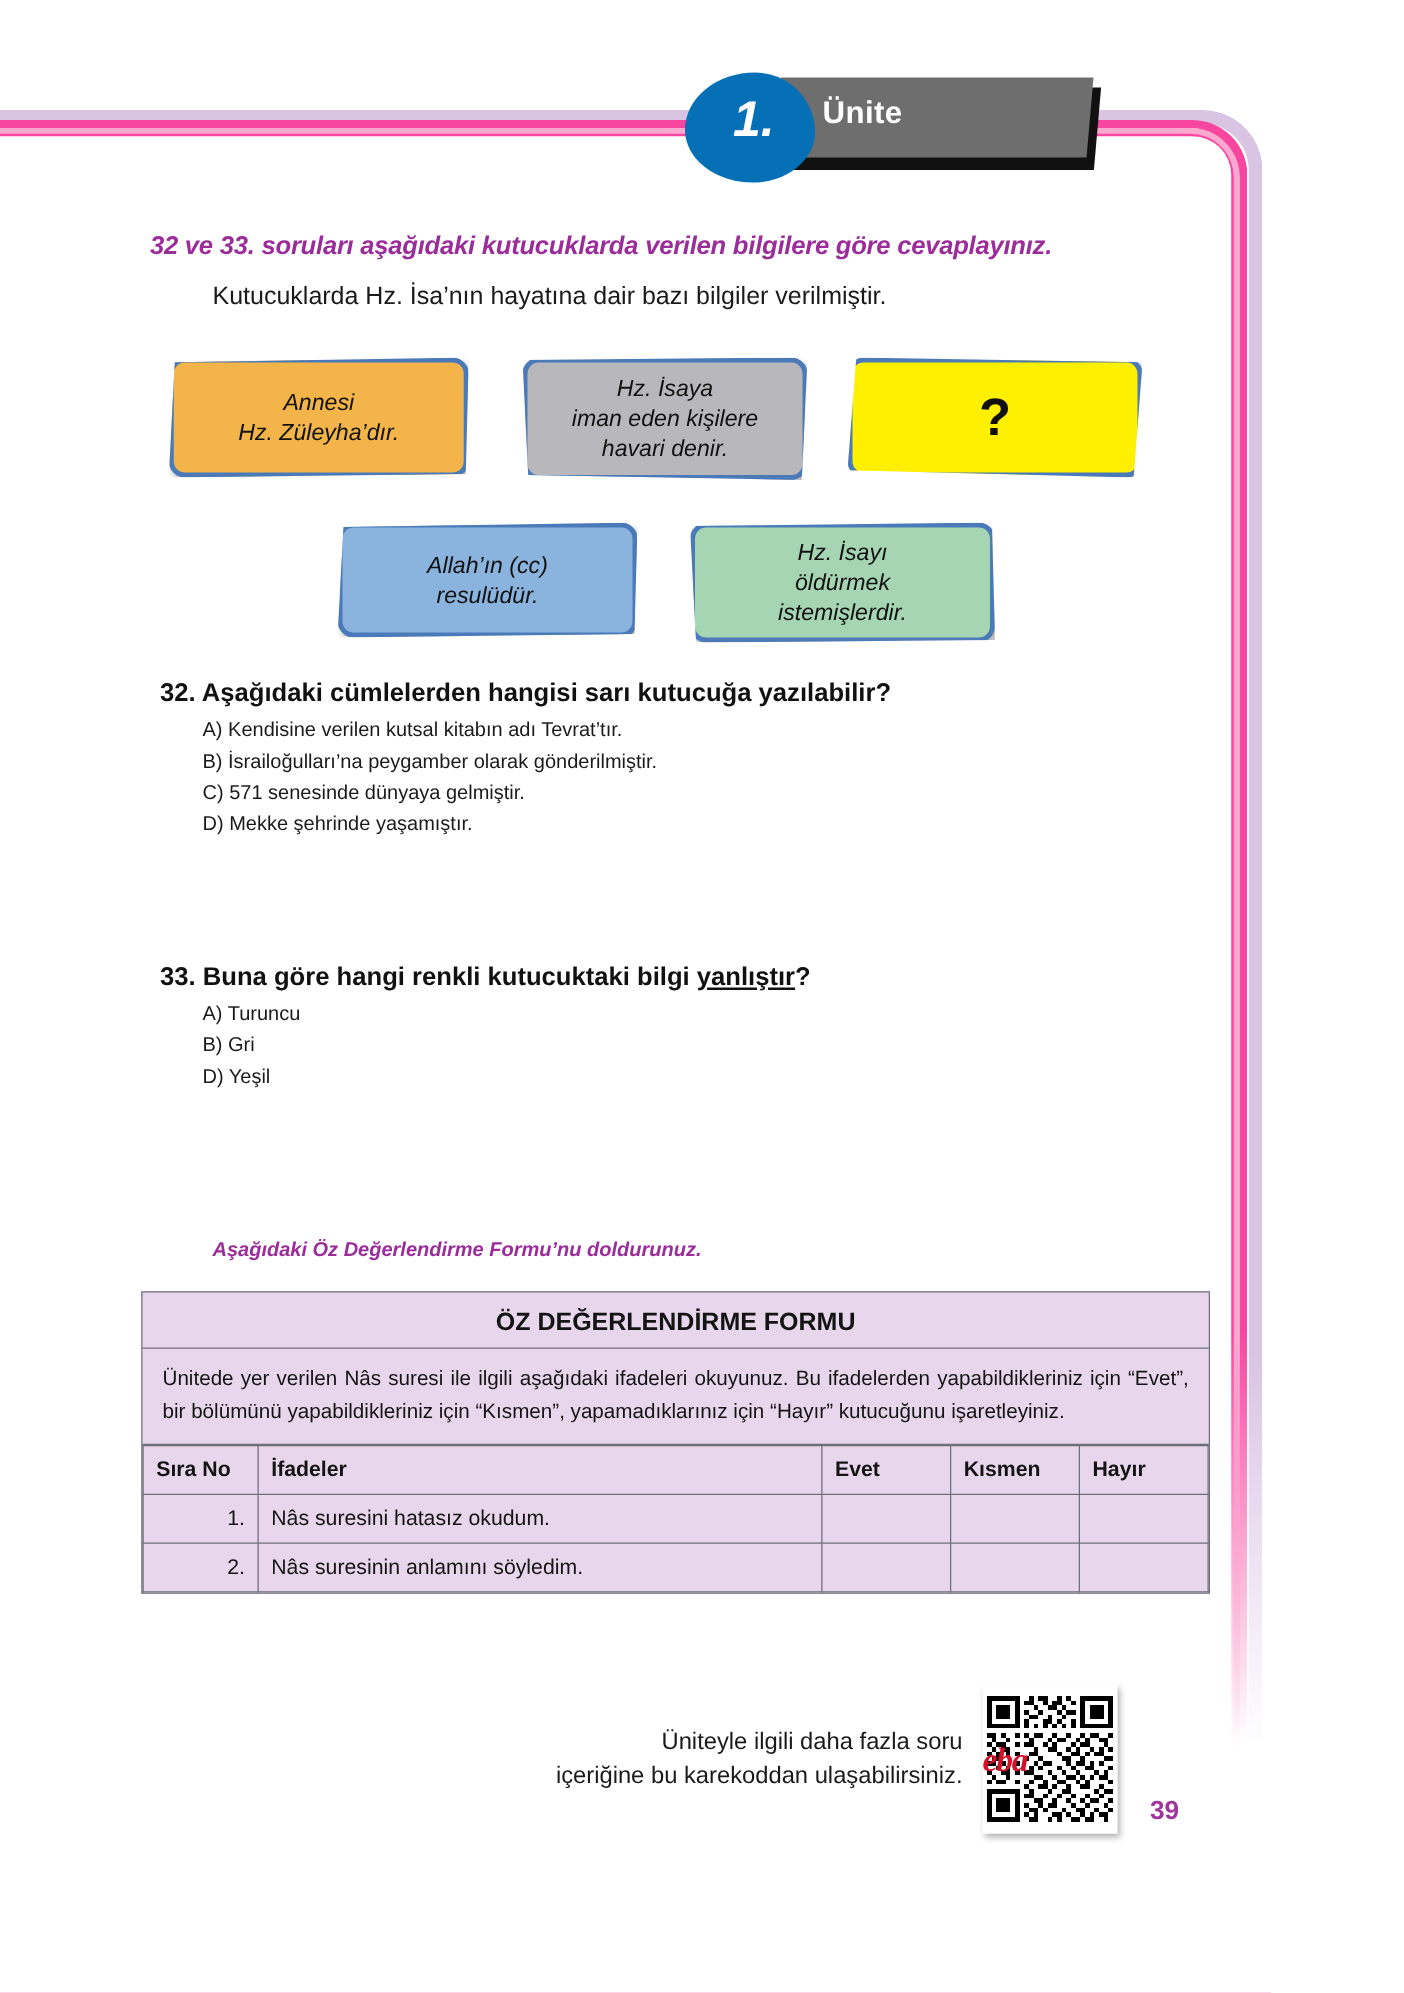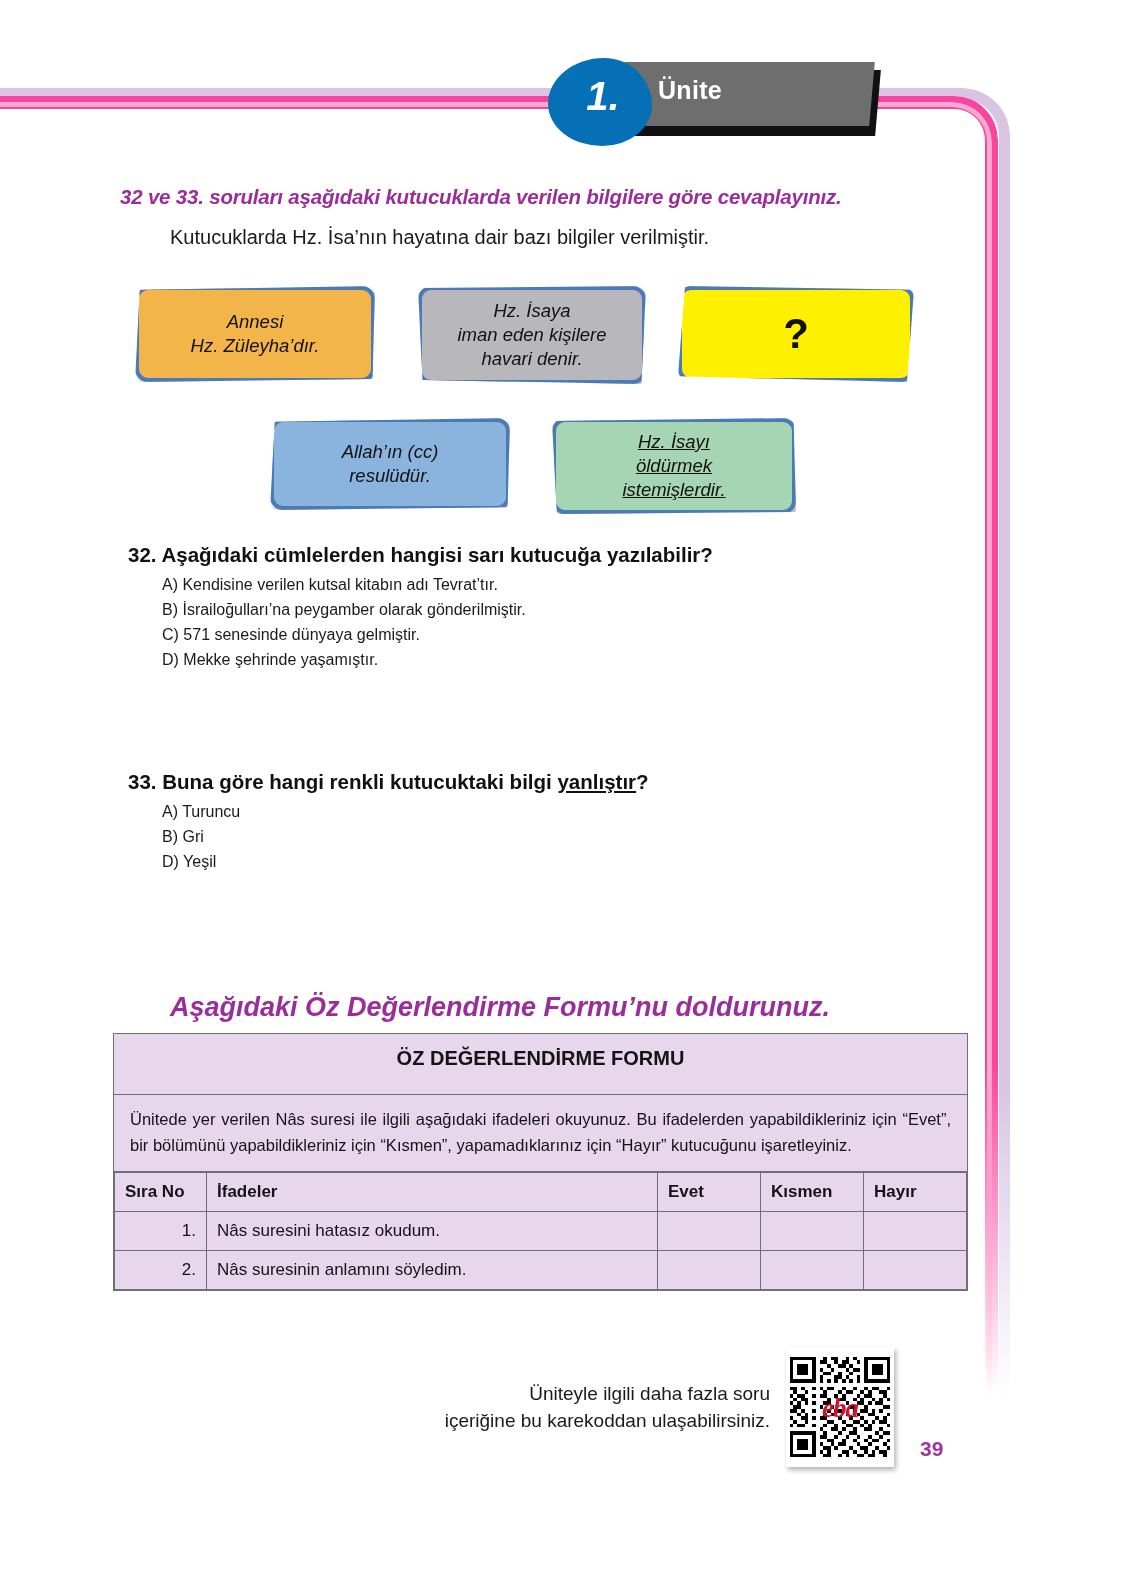--- a/index.html
+++ b/index.html
@@ -152,21 +152,21 @@
   }
   .ib-orange { left: 135px;  top: 0;  width: 240px; height: 96px; background: #f3b44a;
                clip-path: polygon(2% 4%, 100% 0%, 99% 97%, 0% 100%); }
   .ib-gray   { left: 418px;  top: 0;  width: 228px; height: 98px; background: #b8b8bc;
                clip-path: polygon(0% 2%, 100% 0%, 98% 100%, 2% 96%); }
   .ib-yellow { left: 678px;  top: 0;  width: 236px; height: 96px; background: #ffef00;
                clip-path: polygon(3% 0%, 100% 4%, 97% 100%, 0% 94%); }
   .ib-blue   { left: 270px;  top: 0;  width: 240px; height: 92px; background: #8ab4de;
                clip-path: polygon(2% 4%, 100% 0%, 99% 97%, 0% 100%); }
   .ib-green  { left: 552px;  top: 0;  width: 244px; height: 96px; background: #a6d5b4;
-               clip-path: polygon(0% 3%, 99% 0%, 100% 98%, 2% 100%); text-decoration: underline; }
+               clip-path: polygon(0% 3%, 99% 0%, 100% 98%, 2% 100%); }
 
   .ib-yellow .qmark { font-size: 42px; font-weight: bold; font-style: normal; color: #111; }
 
   
   .question-block { position: absolute; left: 128px; width: 820px; }
   .q-head {
     font-size: 20.5px;
     font-weight: bold;
     color: #111111;
     margin-bottom: 9px;
@@ -179,39 +179,39 @@
     margin-bottom: 7px;
   }
   #question-32 { top: 543px; }
   #question-33 { top: 770px; }
 
   
   .form-title {
     position: absolute;
     left: 170px;
     top: 992px;
-    font-size: 27px;
+    font-size: 16px;
     font-weight: bold;
     font-style: italic;
     color: #9b2d9b;
   }
   .assess-form {
     position: absolute;
     left: 113px;
     top: 1033px;
     width: 855px;
     border: 1px solid #6f6f7a;
     background: #e8d6ec;
   }
   .assess-header {
     text-align: center;
     font-size: 20px;
     font-weight: bold;
     color: #141414;
-    padding: 13px 0 24px 0;
+    padding: 13px 0 8px 0;
     border-bottom: 1px solid #6f6f7a;
   }
   .assess-desc {
     font-size: 16.5px;
     color: #141414;
     line-height: 1.55;
     text-align: justify;
     padding: 12px 16px 13px 16px;
     border-bottom: 1px solid #6f6f7a;
   }
@@ -250,21 +250,20 @@
     height: 120px;
     background: #ffffff;
     box-shadow: 2px 3px 5px rgba(0,0,0,0.3);
     overflow: hidden;
   }
   .qr-box svg { display: block; }
   .qr-eba {
     position: absolute;
     left: 0; top: 46px;
     width: 108px;
-    text-align: center;
     font-size: 27px;
     font-weight: bold;
     font-style: italic;
     color: #d3122a;
     font-family: "Liberation Serif", serif;
     letter-spacing: -1px;
   }
   .page-number {
     position: absolute;
     left: 920px;

